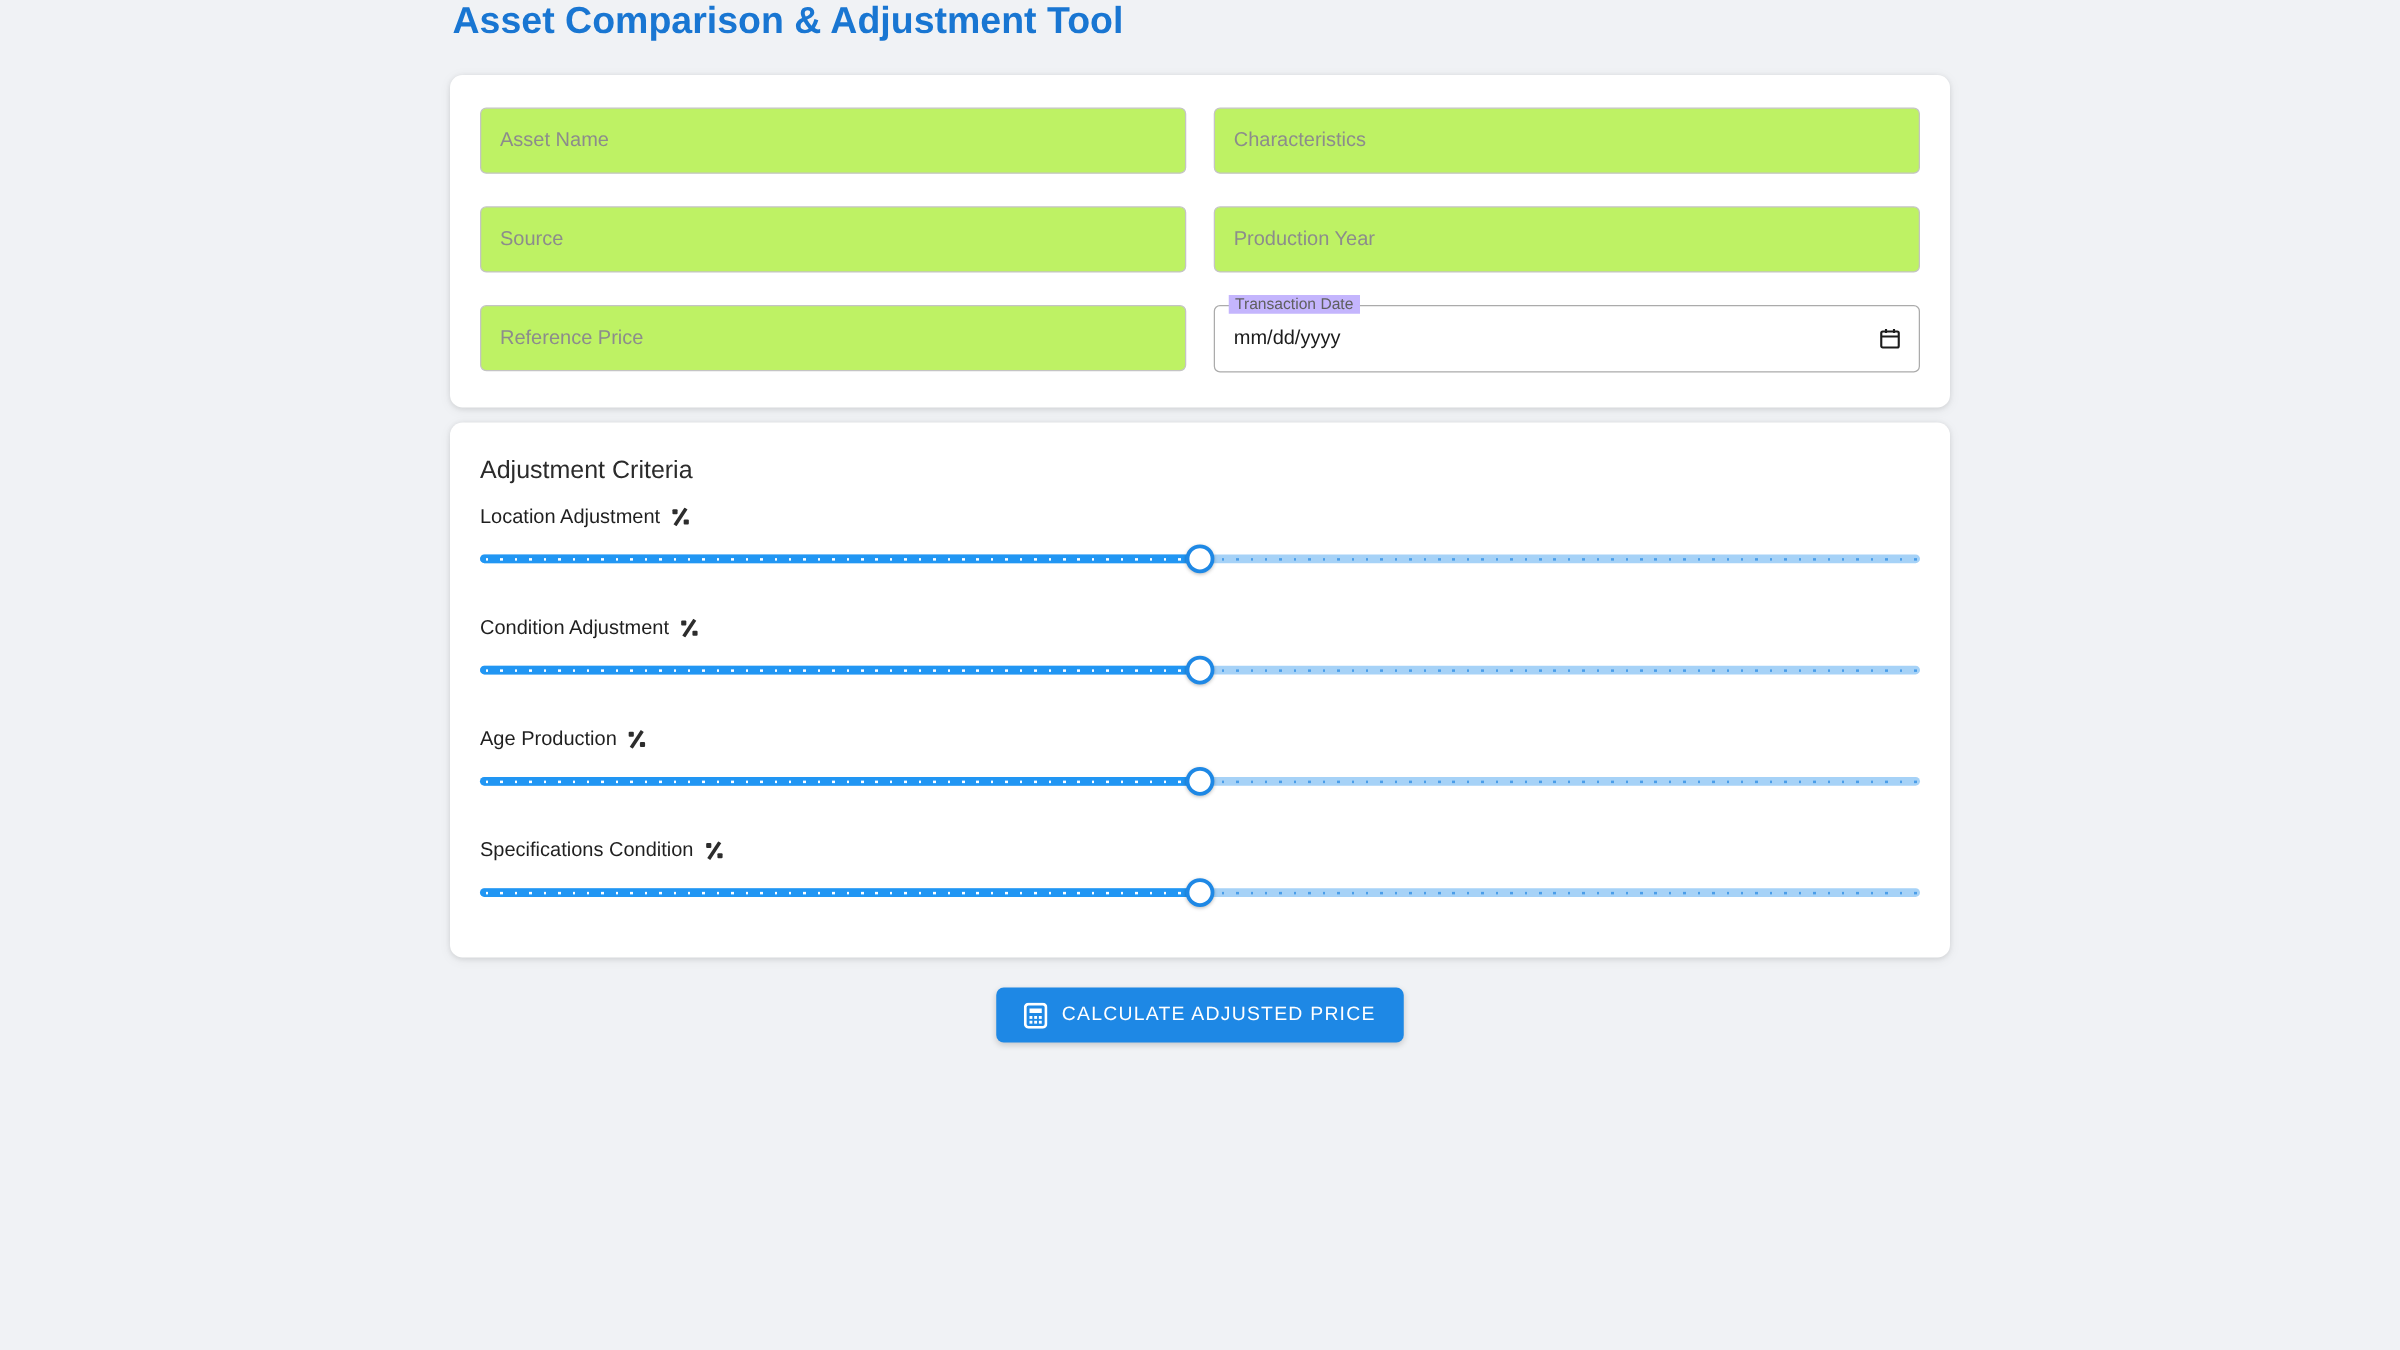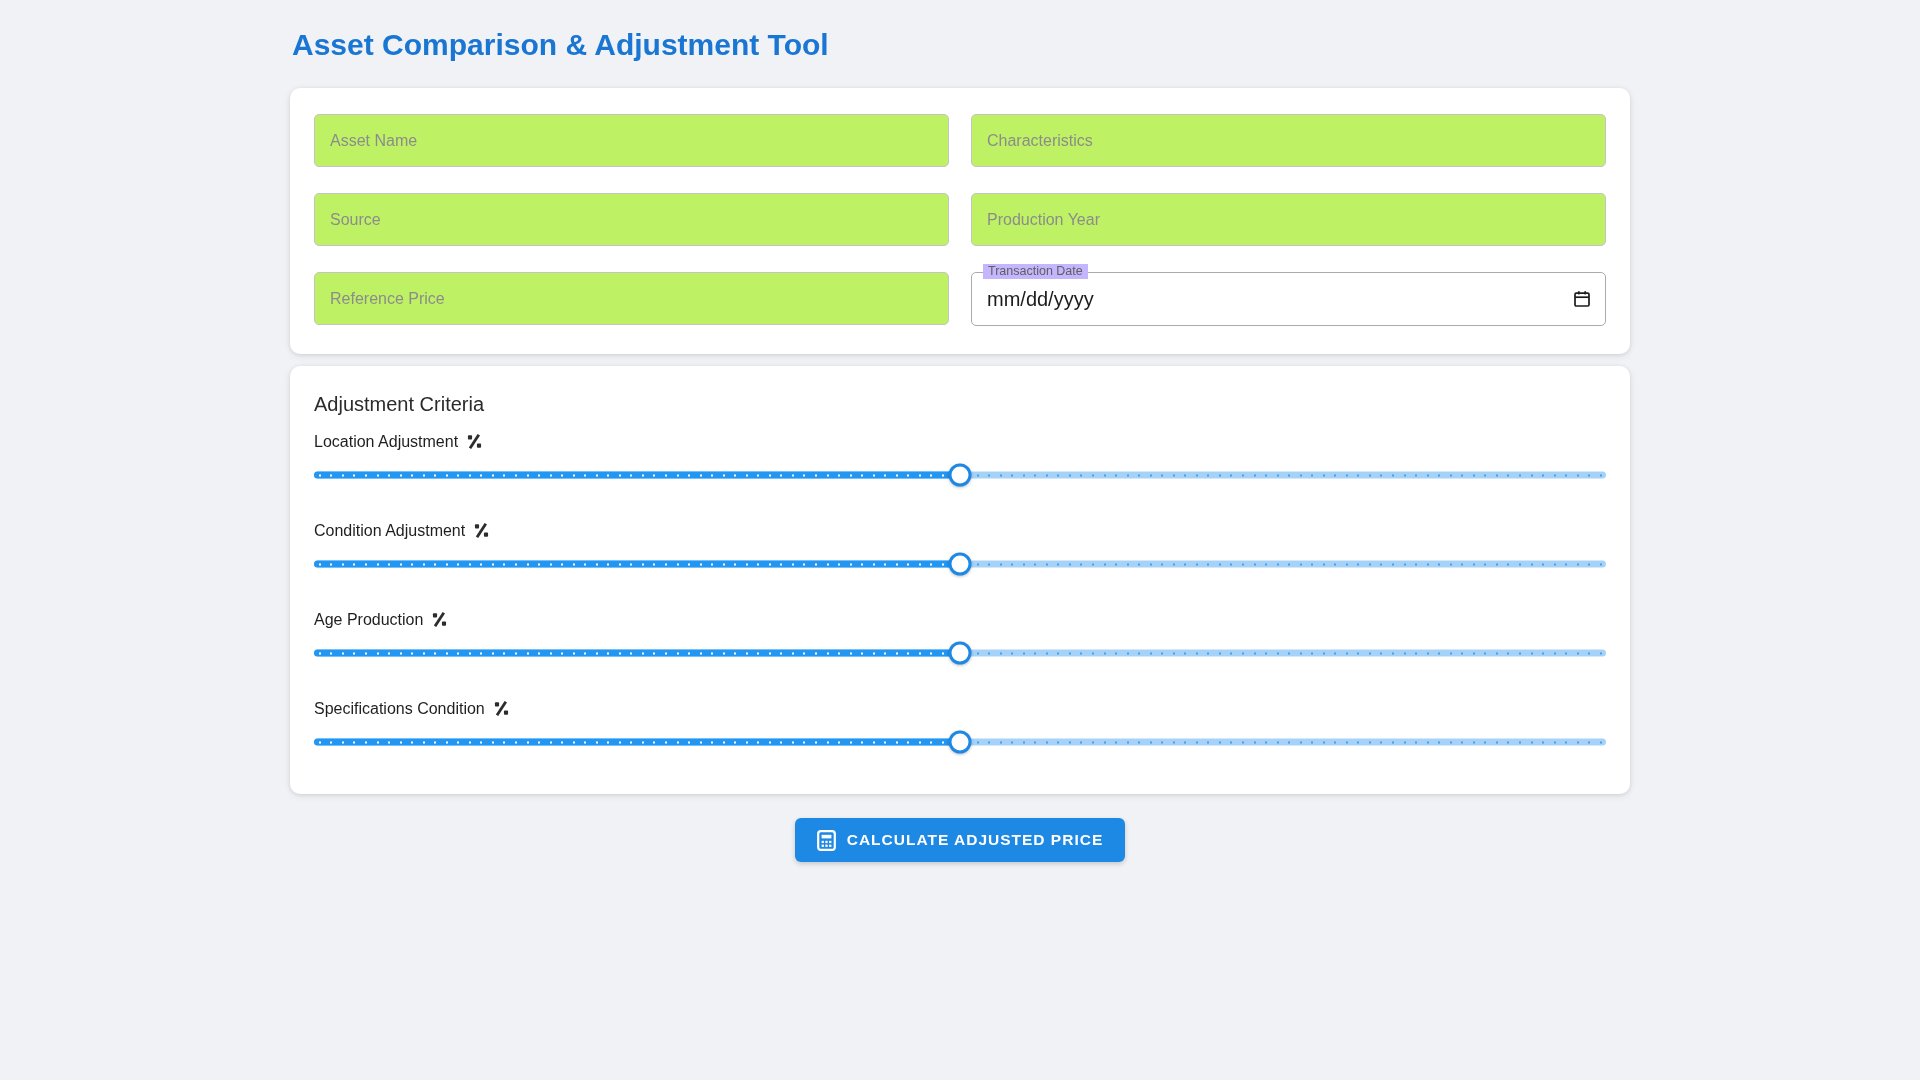--- a/index.html
+++ b/index.html
@@ -2,21 +2,21 @@
 <html><head>
 <meta charset="utf-8">
 <style>
   * { box-sizing: border-box; margin: 0; padding: 0; }
   html, body { width: 1920px; height: 1080px; }
   body {
     background: #f0f2f5;
     font-family: "Liberation Sans", sans-serif;
     color: #1f1f1f;
   }
-  .container { width: 1340px; margin: 0 auto; padding-top: 28px; }
+  .container { width: 1200px; margin: 0 auto; }
 
   .page-title {
     font-size: 30px;
     font-weight: 700;
     line-height: 34px;
     color: #1976d2;
     margin: 0 0 26px 2px;
   }
 
   .card {
@@ -65,21 +65,21 @@
     color: #5f5f5f;
     line-height: 15px;
     white-space: nowrap;
   }
   .date-inner {
     height: 100%;
     display: flex;
     align-items: center;
     justify-content: space-between;
     padding: 0 14px 0 15px;
-    font-size: 20px;
+    font-size: 16px;
     color: #1c1c1c;
   }
   .calendar-icon { width: 18px; height: 18px; display: block; cursor: pointer; }
 
   
   .adjust-card { margin-top: 12px; padding: 26px 24px 40px; }
   .adjust-heading {
     font-size: 20px;
     font-weight: 400;
     line-height: 24px;
@@ -166,21 +166,21 @@
     align-items: center;
     gap: 11px;
     height: 44px;
     padding: 0 22px;
     background: #1e88e5;
     color: #ffffff;
     border: none;
     border-radius: 6px;
     font-family: "Liberation Sans", sans-serif;
     font-size: 15.5px;
-    font-weight: 700;
+    font-weight: 400;
     letter-spacing: 1px;
     cursor: pointer;
     box-shadow: 0 2px 5px rgba(0,0,0,0.18);
   }
   .calc-icon { width: 19px; height: 21px; display: block; }
 </style>
 </head>
 <body>
 
 <div class="container">

